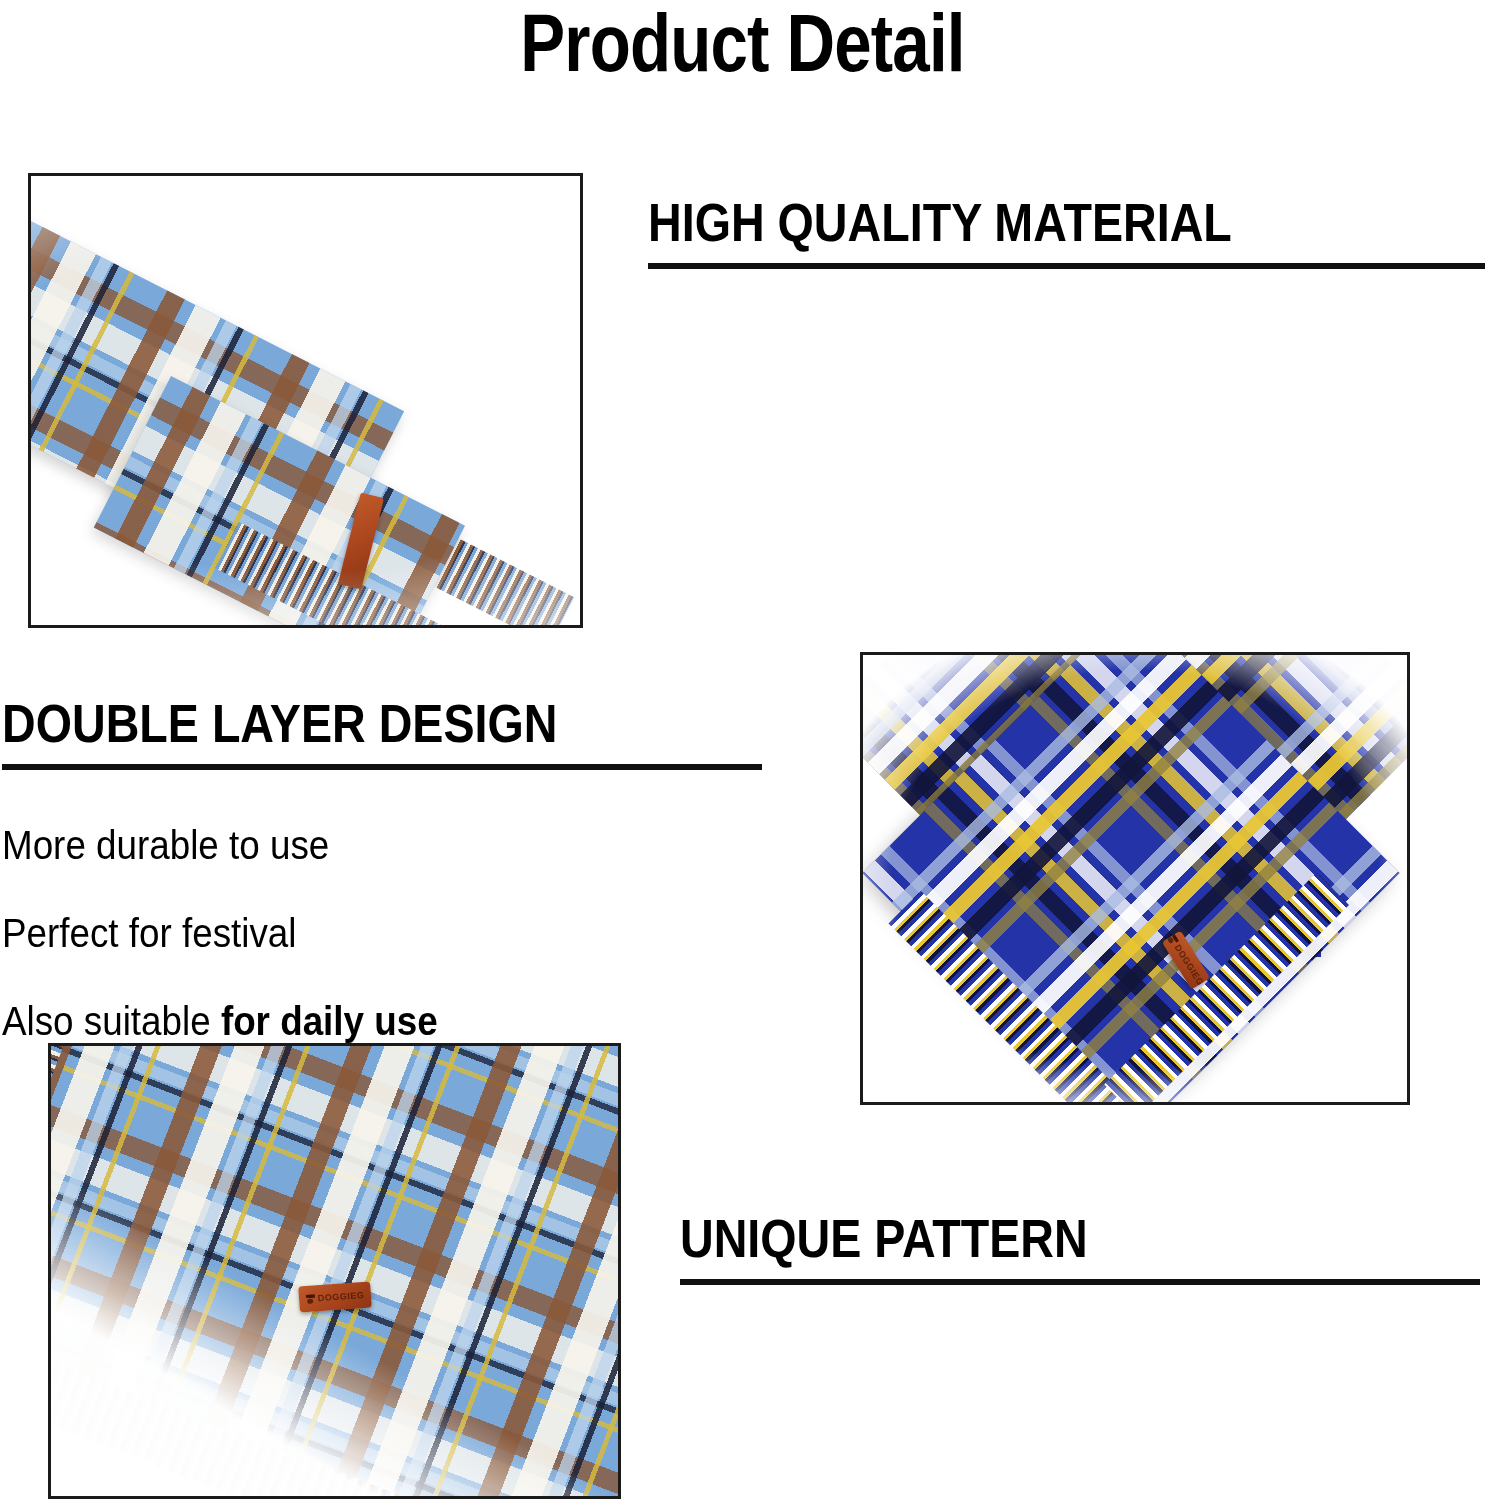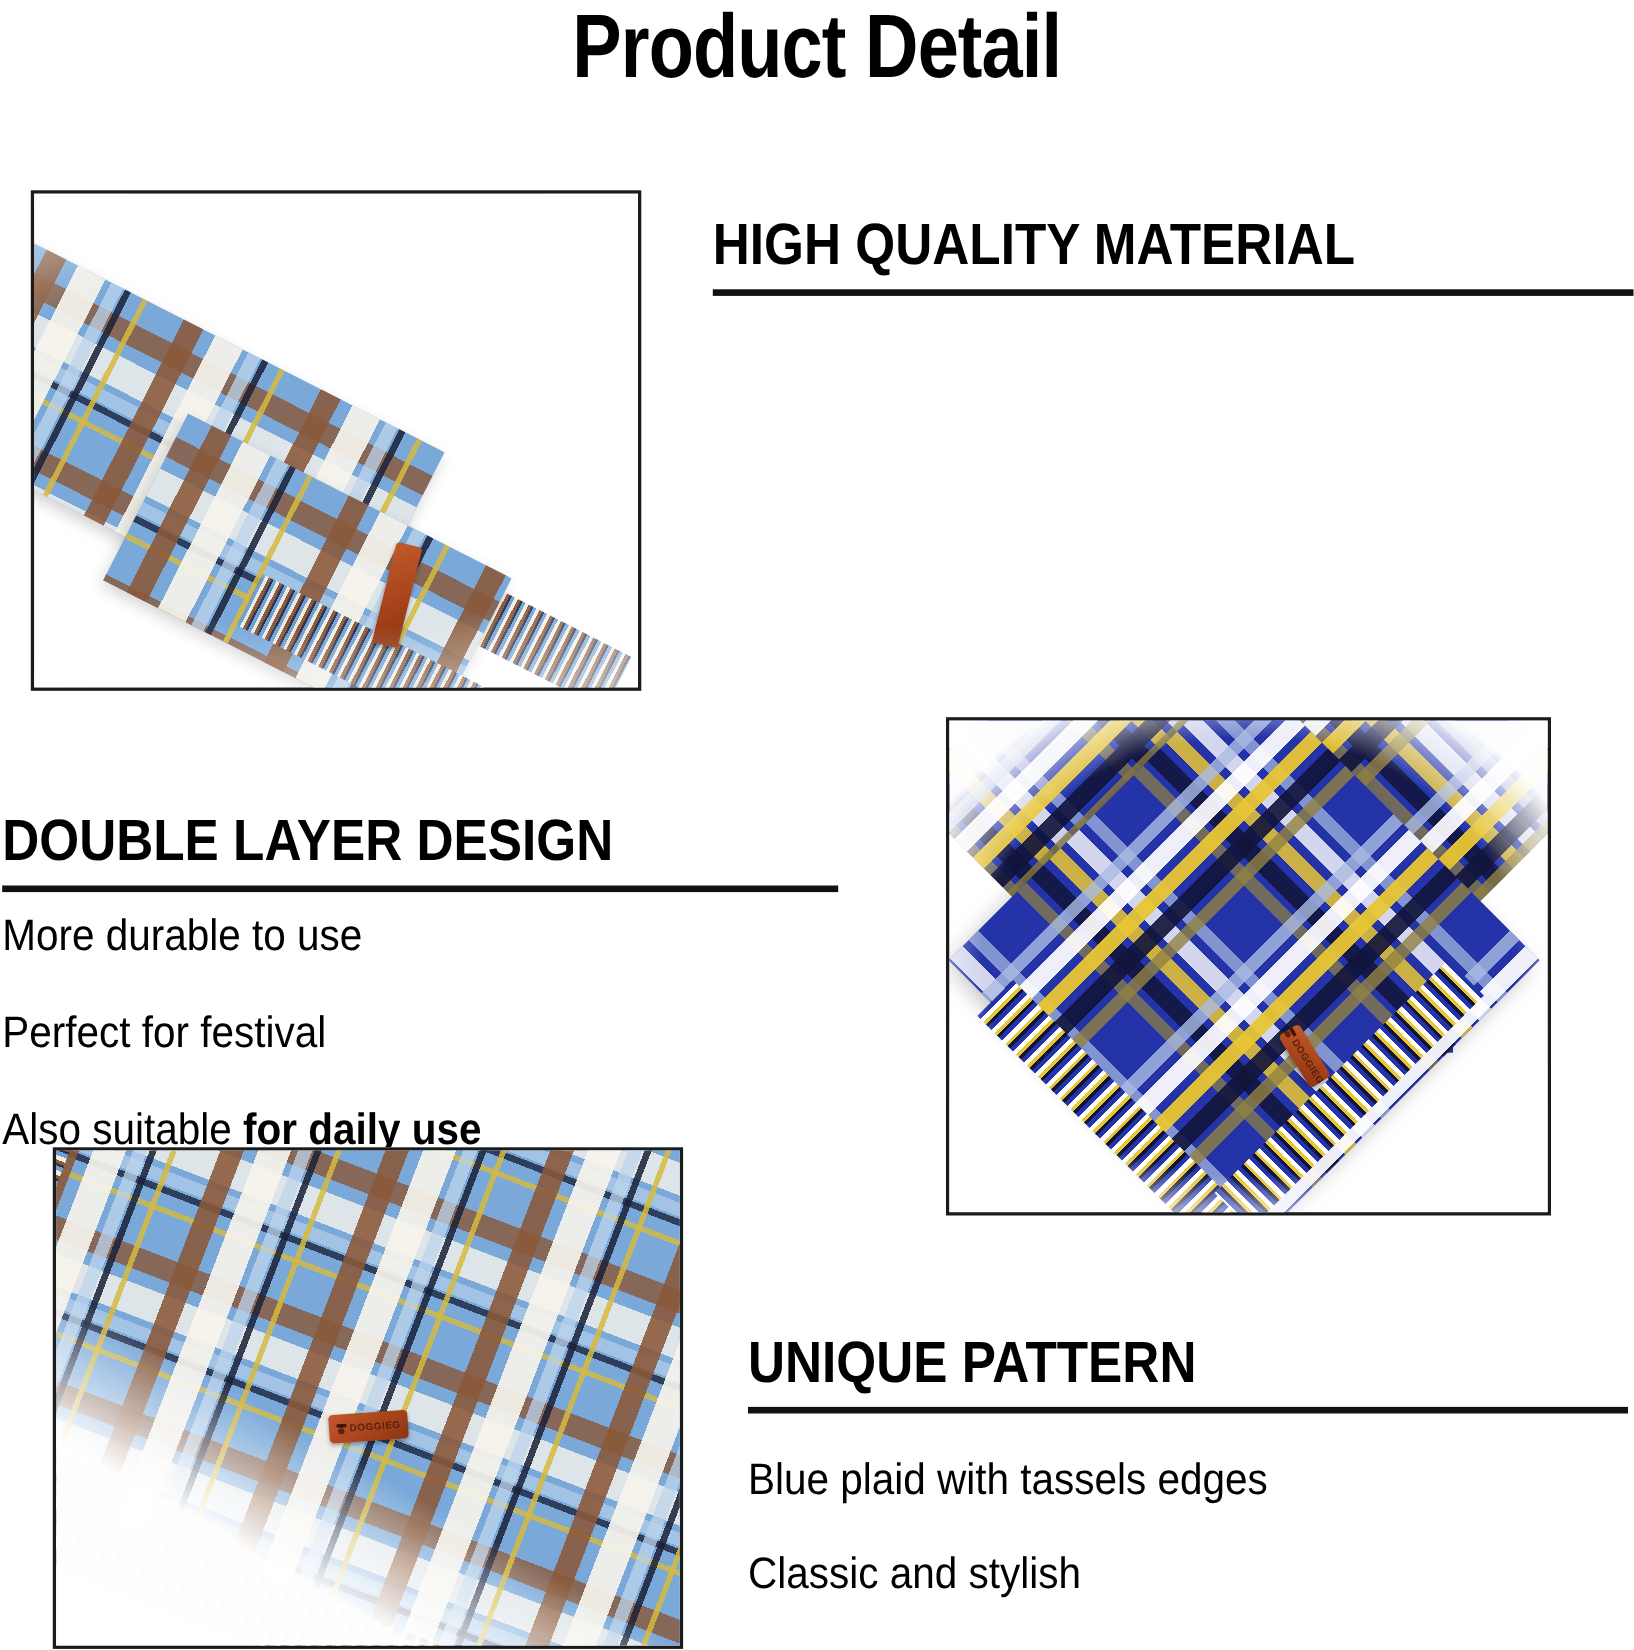--- a/index.html
+++ b/index.html
@@ -59,23 +59,23 @@
     transform-origin: left top;
   }
   .feature-line + .feature-line { margin-top: 46px; }
   .feature-line b { font-weight: 700; }
 
   
   #block-material { left: 648px; top: 196px; width: 848px; }
   #block-material .feature-rule { width: 846px; }
   #block-material .feature-body { margin-top: 36px; }
 
-  #block-double { left: 2px; top: 738px; width: 762px; }
+  #block-double { left: 2px; top: 697px; width: 762px; }
   #block-double .feature-rule { width: 760px; }
-  #block-double .feature-body { margin-top: 20px; }
+  #block-double .feature-body { margin-top: 55px; }
   #block-double .feature-line + .feature-line { margin-top: 48px; }
 
   #block-pattern { left: 680px; top: 1212px; width: 800px; }
   #block-pattern .feature-rule { width: 800px; }
   #block-pattern .feature-body { margin-top: 40px; }
 
   
   .photo-frame {
     position: absolute;
     border: 3px solid #1b1b1b;
@@ -444,17 +444,13 @@
       <span class="paw"></span>
       <span class="tag-text">DOGGIEG</span>
     </div>
     <div class="photo-vignette"></div>
   </div>
 </div>
 
 <div class="feature-block" id="block-pattern">
   <div class="feature-heading">UNIQUE PATTERN</div>
   <div class="feature-rule"></div>
-  <div class="feature-body">
-    <div class="feature-line">Blue plaid with tassels edges</div>
-    <div class="feature-line">Classic and stylish</div>
-  </div>
 </div>
 
 </body></html>

